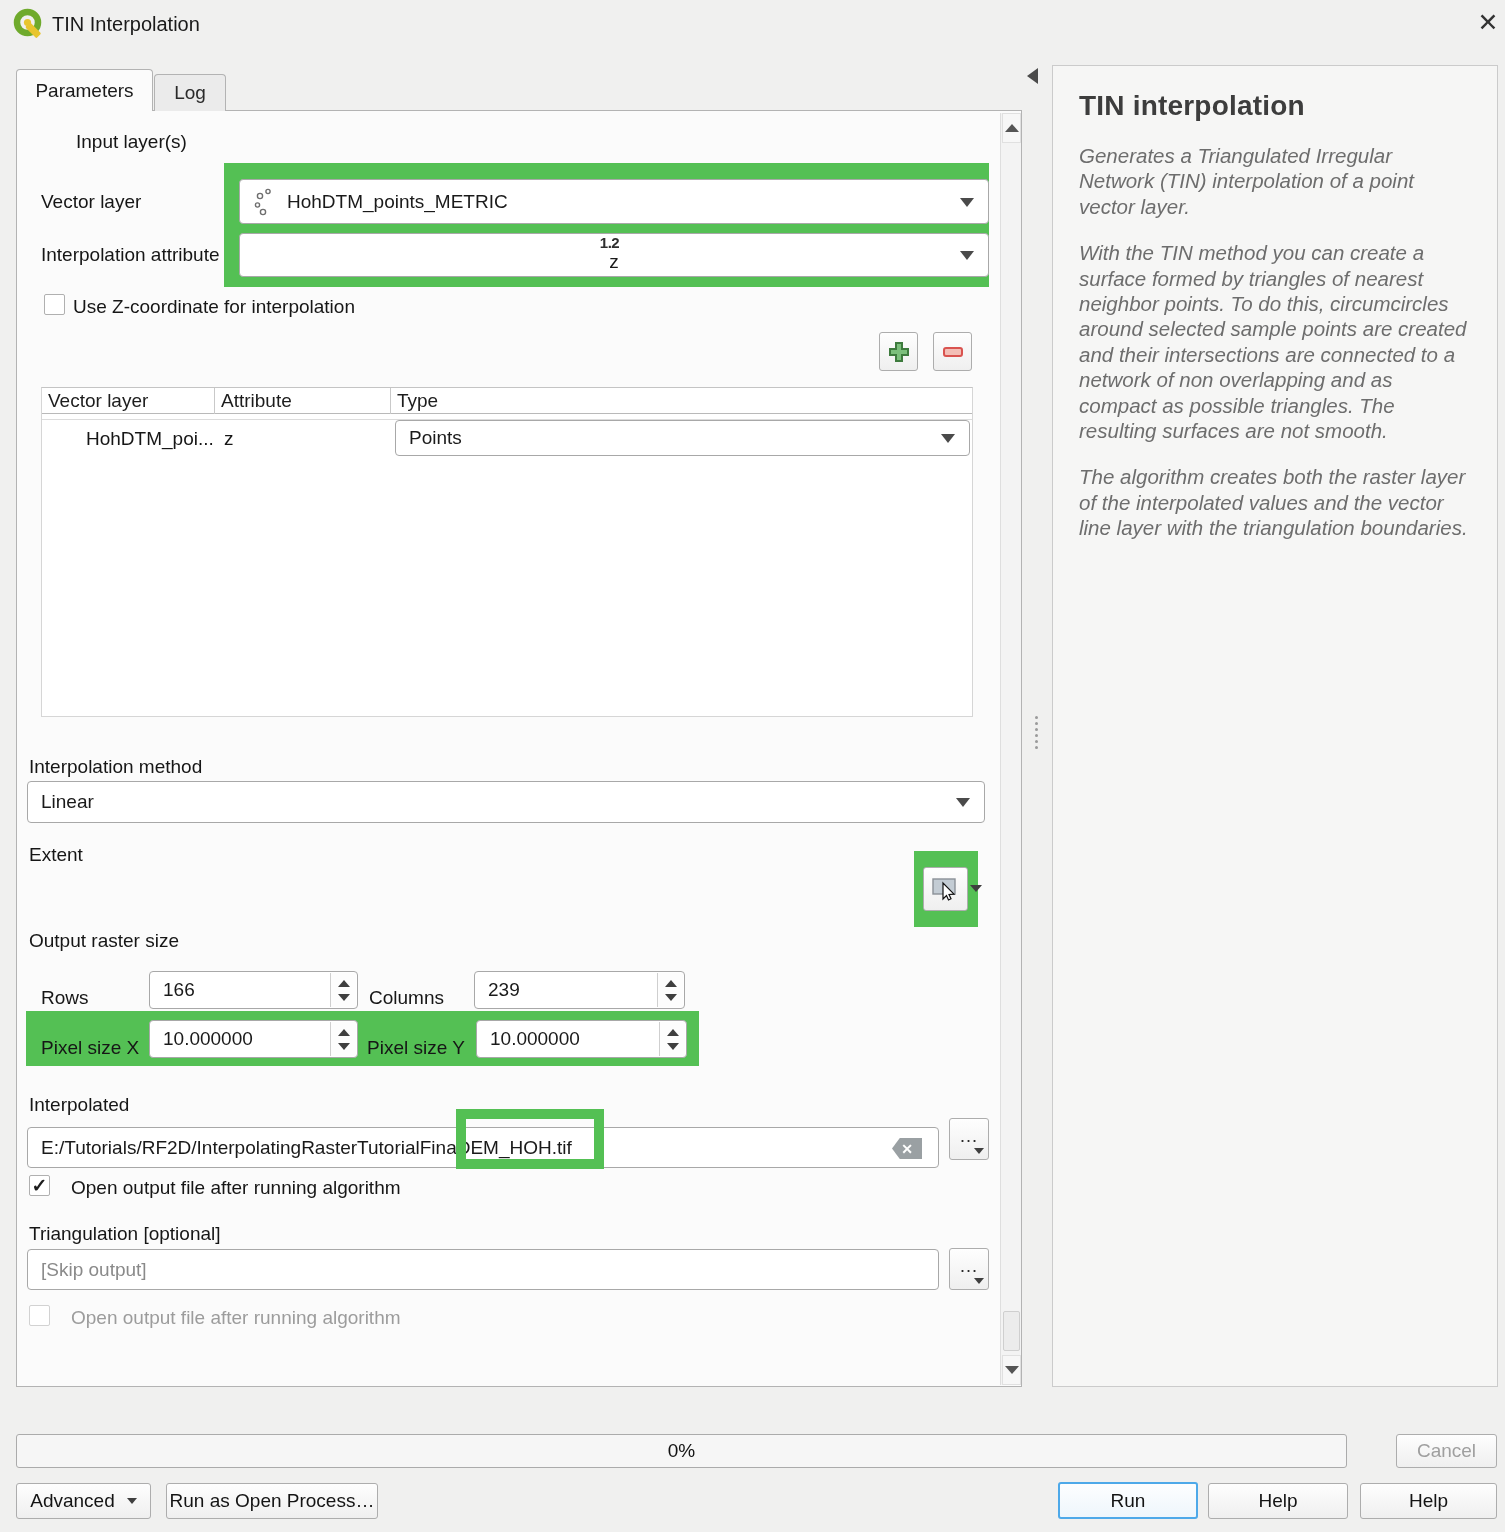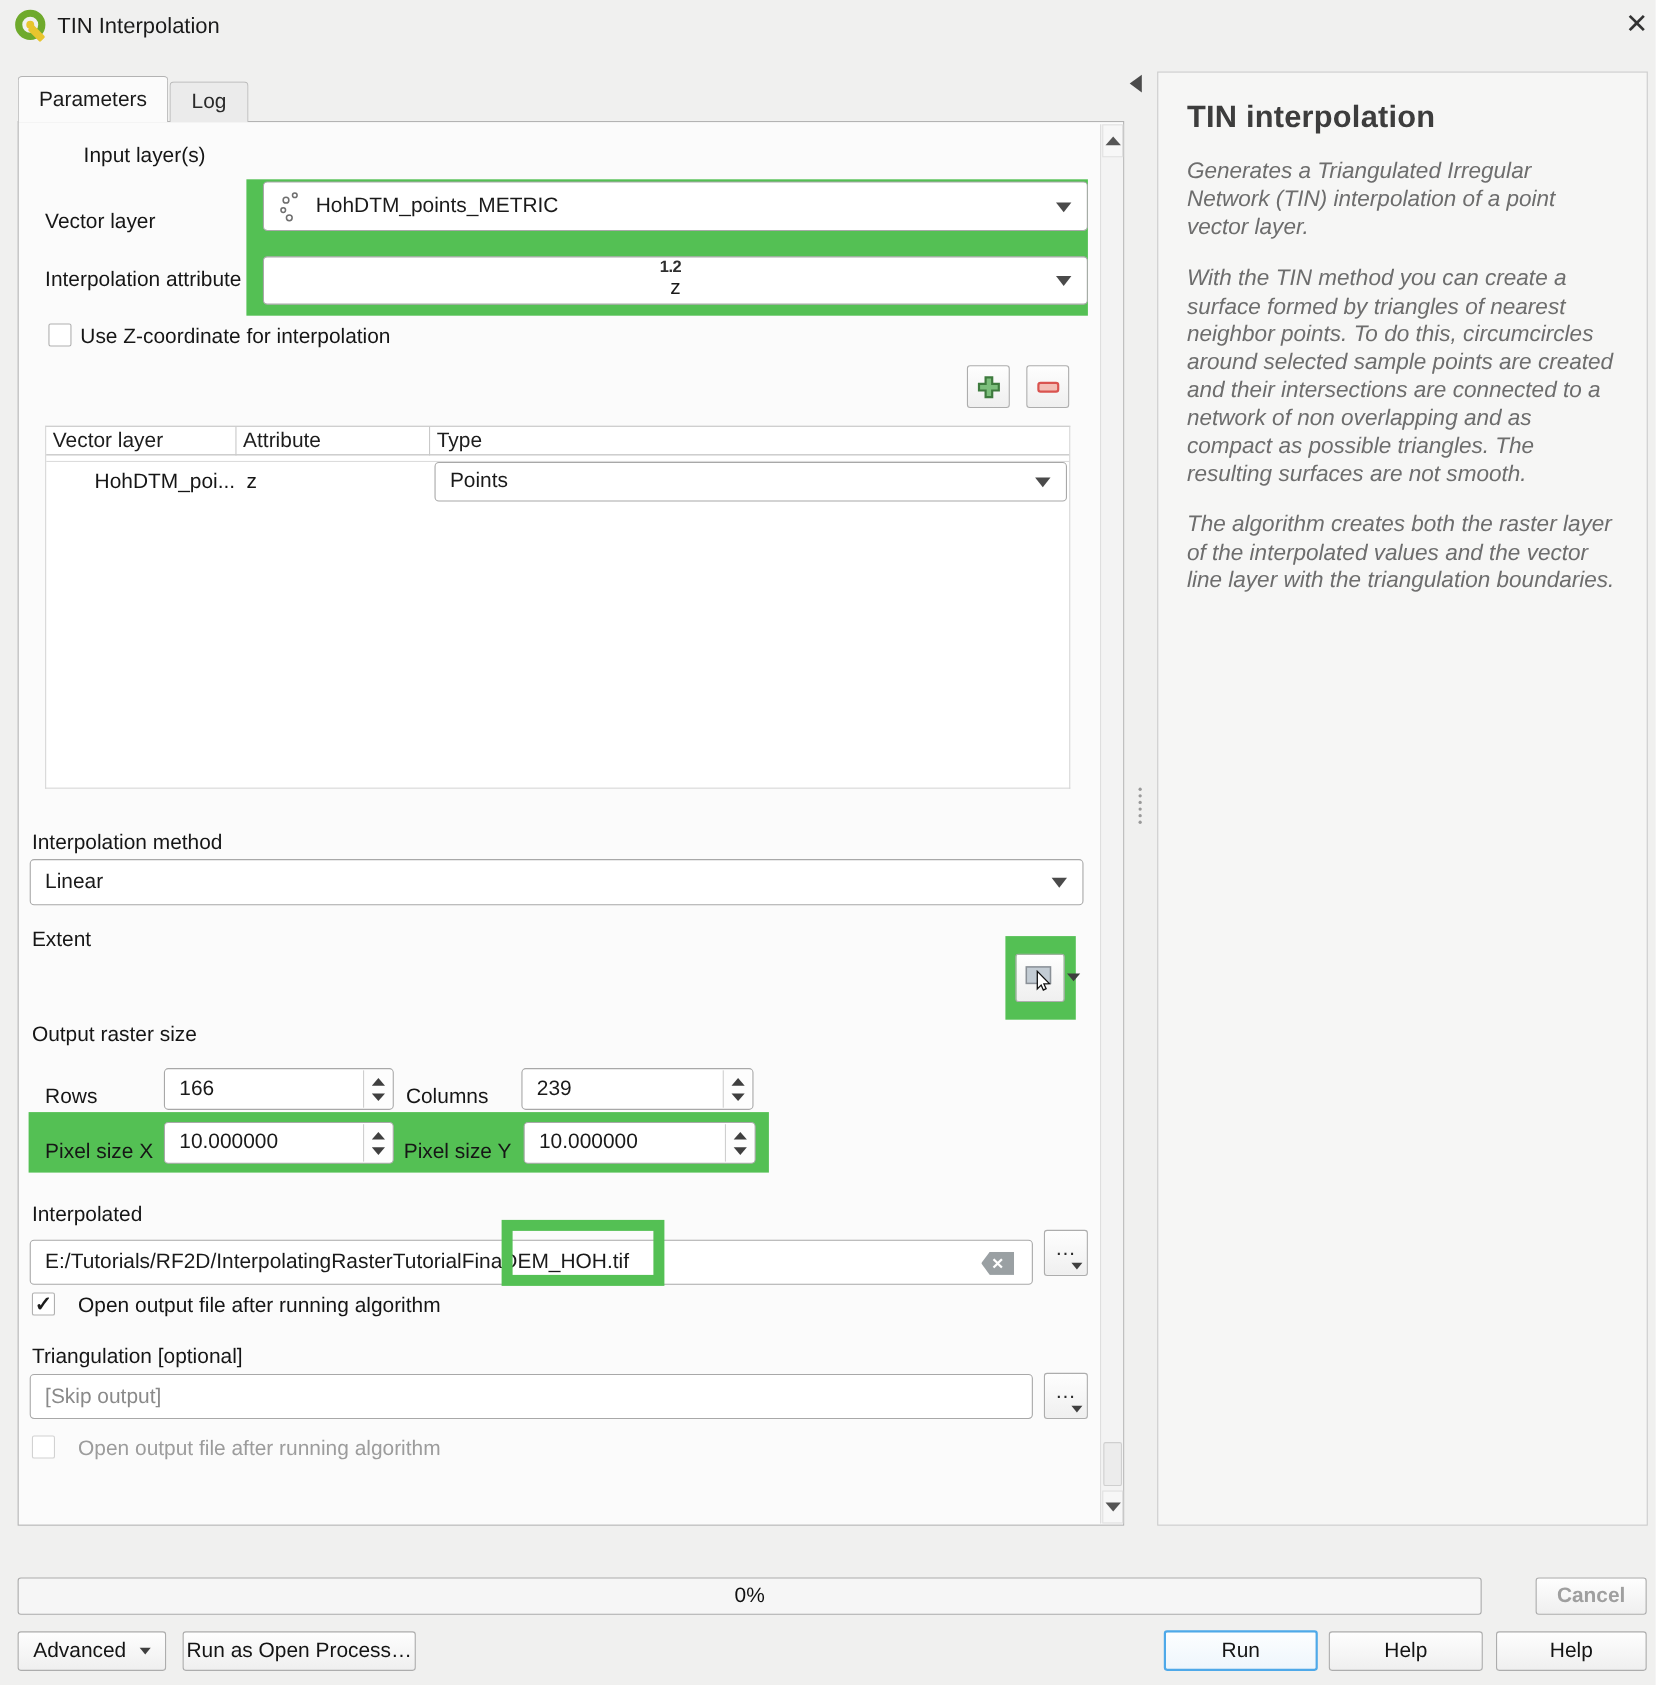--- a/index.html
+++ b/index.html
@@ -119,21 +119,21 @@
     <i></i>
 </div>
 
 <div class="abs panel-left">
 
   <div class="abs lbl" style="left:12px;top:20px;margin-left:47px;">Input layer(s)</div>
 
   <div class="abs hl-fill" style="left:207px;top:52px;width:765px;height:124px;"></div>
 
   <div class="abs lbl" style="left:24px;top:80px;">Vector layer</div>
-  <div class="abs combo z2" style="left:222px;top:54px;width:750px;height:45px;text-align:center;">
+  <div class="abs combo z2" style="left:222px;top:68px;width:750px;height:45px;text-align:center;">
     <svg width="26" height="30" viewBox="0 0 26 30" style="margin-right:8px;">
       <circle cx="7" cy="9" r="2.6" fill="none" stroke="#6f6f6f" stroke-width="1.4"></circle>
       <circle cx="15" cy="4.5" r="2.1" fill="none" stroke="#6f6f6f" stroke-width="1.4"></circle>
       <circle cx="4.5" cy="18" r="2.1" fill="none" stroke="#6f6f6f" stroke-width="1.4"></circle>
       <circle cx="10" cy="25" r="2.6" fill="none" stroke="#6f6f6f" stroke-width="1.4"></circle>
     </svg>
     <span>HohDTM_points_METRIC</span>
     <span class="arrow-dn"></span>
   </div>
 
@@ -271,21 +271,21 @@
 </div>
 
 <div class="abs panel-right">
   <h1>TIN interpolation</h1>
   <p>Generates a Triangulated Irregular Network (TIN) interpolation of a point vector layer.</p>
   <p>With the TIN method you can create a surface formed by triangles of nearest neighbor points. To do this, circumcircles around selected sample points are created and their intersections are connected to a network of non overlapping and as compact as possible triangles. The resulting surfaces are not smooth.</p>
   <p>The algorithm creates both the raster layer of the interpolated values and the vector line layer with the triangulation boundaries.</p>
 </div>
 
 <div class="abs progress">0%</div>
-<div class="abs btn" style="left:1396px;top:1434px;width:101px;height:34px;color:#9f9f9f;font-weight:bold;">Cancel</div>
+<div class="abs btn" style="left:1396px;top:1434px;width:101px;height:34px;color:#9f9f9f;">Cancel</div>
 
 <div class="abs btn" style="left:16px;top:1483px;width:135px;height:36px;gap:12px;">
   <span>Advanced</span>
   <span class="tri-dn" style="border-left-width:5px;border-right-width:5px;border-top-width:6px;"></span>
 </div>
 <div class="abs btn" style="left:166px;top:1483px;width:212px;height:36px;">Run as Open Process…</div>
 <div class="abs btn btn-run" style="left:1058px;top:1482px;width:140px;height:37px;">Run</div>
 <div class="abs btn" style="left:1208px;top:1483px;width:140px;height:36px;">Help</div>
 <div class="abs btn" style="left:1360px;top:1483px;width:137px;height:36px;">Help</div>
 

